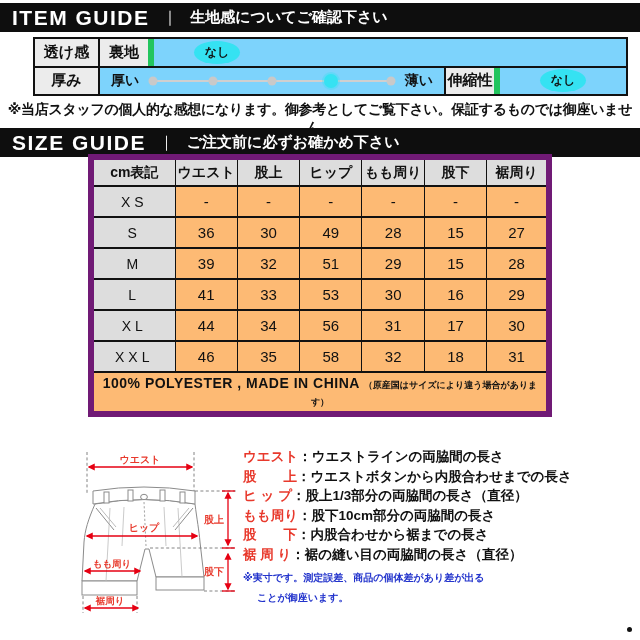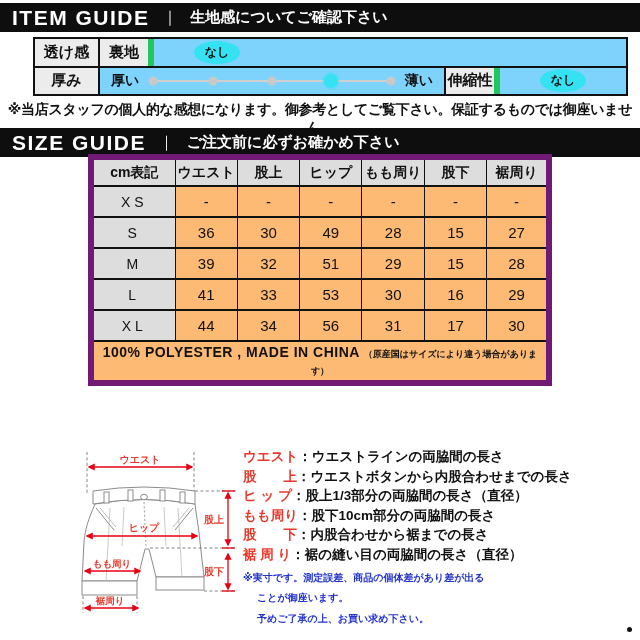--- a/index.html
+++ b/index.html
@@ -200,20 +200,29 @@
       </tr>
       <tr>
         <td class="size-cell">XL</td>
         <td>44</td>
         <td>34</td>
         <td>56</td>
         <td>31</td>
         <td>17</td>
         <td>30</td>
       </tr>
+      <tr>
+        <td class="size-cell">XXL</td>
+        <td>46</td>
+        <td>35</td>
+        <td>58</td>
+        <td>32</td>
+        <td>18</td>
+        <td>31</td>
+      </tr>
     </tbody>
     <tfoot>
       <tr>
         <td class="footer-cell" colspan="7"><span>100% POLYESTER , MADE IN CHINA </span><span class="small">（原産国はサイズにより違う場合があります）</span></td>
       </tr>
     </tfoot>
   </table>
 
 <svg id="diagram" width="168" height="182" viewBox="0 0 168 182" xmlns="http://www.w3.org/2000/svg">
   <defs>
@@ -291,17 +300,16 @@
       <div class="m-line"><span class="m-term">ウエスト</span><span>：</span><span>ウエストラインの両脇間の長さ</span></div>
       <div class="m-line"><span class="m-term">股　　上</span><span>：</span><span>ウエストボタンから内股合わせまでの長さ</span></div>
       <div class="m-line"><span class="m-term">ヒ ッ プ</span><span>：</span><span>股上1/3部分の両脇間の長さ（直径）</span></div>
       <div class="m-line"><span class="m-term">もも周り</span><span>：</span><span>股下10cm部分の両脇間の長さ</span></div>
       <div class="m-line"><span class="m-term">股　　下</span><span>：</span><span>内股合わせから裾までの長さ</span></div>
       <div class="m-line"><span class="m-term">裾 周 り</span><span>：</span><span>裾の縫い目の両脇間の長さ（直径）</span></div>
     </div>
   <div id="notice-block">
       <div class="n-line">※実寸です。測定誤差、商品の個体差があり差が出る</div>
       <div class="n-line indent">ことが御座います。</div>
-      <div class="n-line indent">予めご了承の上、お買い求め下さい。</div>
     </div>
 </div>
 
 <div id="corner-dot"></div>
 
 </body></html>

